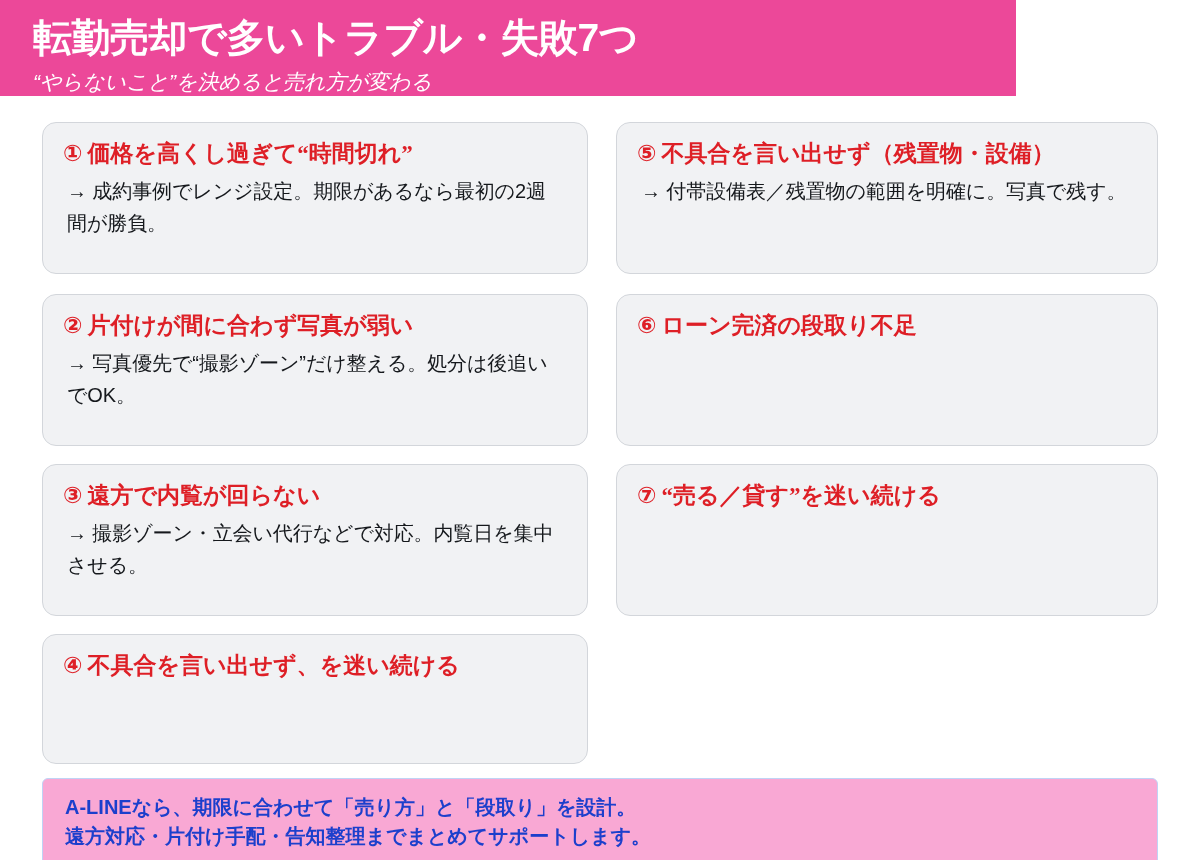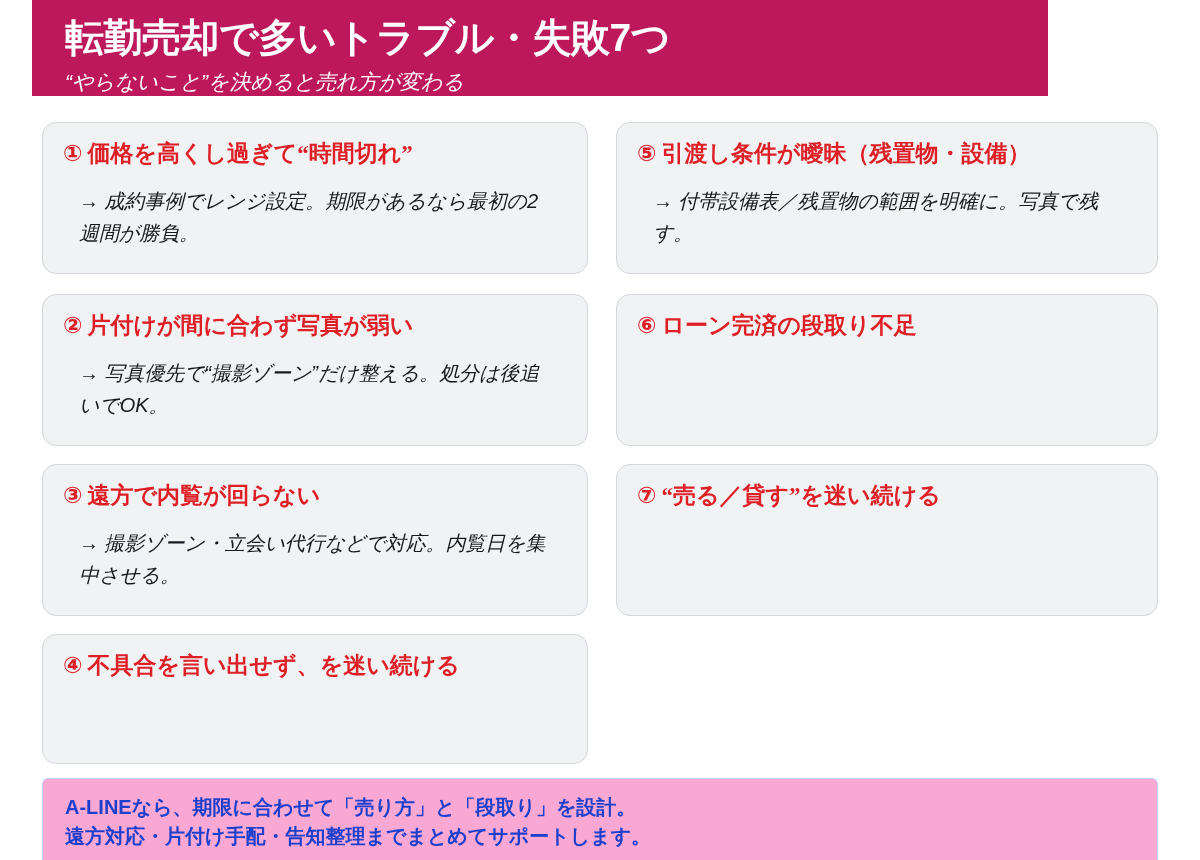--- a/index.html
+++ b/index.html
@@ -15,23 +15,22 @@
     -webkit-font-smoothing: antialiased;
   }
 
   
   #header-band {
     position: absolute;
     left: 0;
     top: 0;
     width: 1016px;
     height: 96px;
-    background: #be185d;
-    overflow: hidden;
-    margin-left: 32px;
+    background: #ec4899;
+    overflow: hidden;
   }
   #header-title {
     position: absolute;
     left: 33px;
     top: 16px;
     font-size: 39px;
     font-weight: 700;
     color: #ffffff;
     letter-spacing: -0.5px;
     white-space: nowrap;
@@ -93,24 +92,23 @@
   }
   .card-title-text {
     flex: 1 1 auto;
     font-family: Liberation Serif, serif;
   }
   .card-body {
     font-size: 20px;
     font-weight: 400;
     color: #15181C;
     line-height: 1.62;
-    margin: 16px;
+    margin: 4px;
     word-break: break-all;
     letter-spacing: -0.1px;
-    font-style: italic;
   }
 
   
   #footer-banner {
     position: absolute;
     left: 42px;
     top: 778px;
     width: 1116px;
     height: 94px;
     box-sizing: border-box;
@@ -166,21 +164,21 @@
   <div class="card col-left row4">
     <div class="card-heading">
       <span class="card-num">④</span>
       <span class="card-title-text">不具合を言い出せず、を迷い続ける</span>
     </div>
   </div>
 
   <div class="card col-right row1">
     <div class="card-heading">
       <span class="card-num">⑤</span>
-      <span class="card-title-text">引渡し条件が曖昧（残置物・設備）</span>
+      <span class="card-title-text">不具合を言い出せず（残置物・設備）</span>
     </div>
     <p class="card-body">→ 付帯設備表／残置物の範囲を明確に。写真で残す。</p>
   </div>
 
   <div class="card col-right row2">
     <div class="card-heading">
       <span class="card-num">⑥</span>
       <span class="card-title-text">ローン完済の段取り不足</span>
     </div>
   </div>

